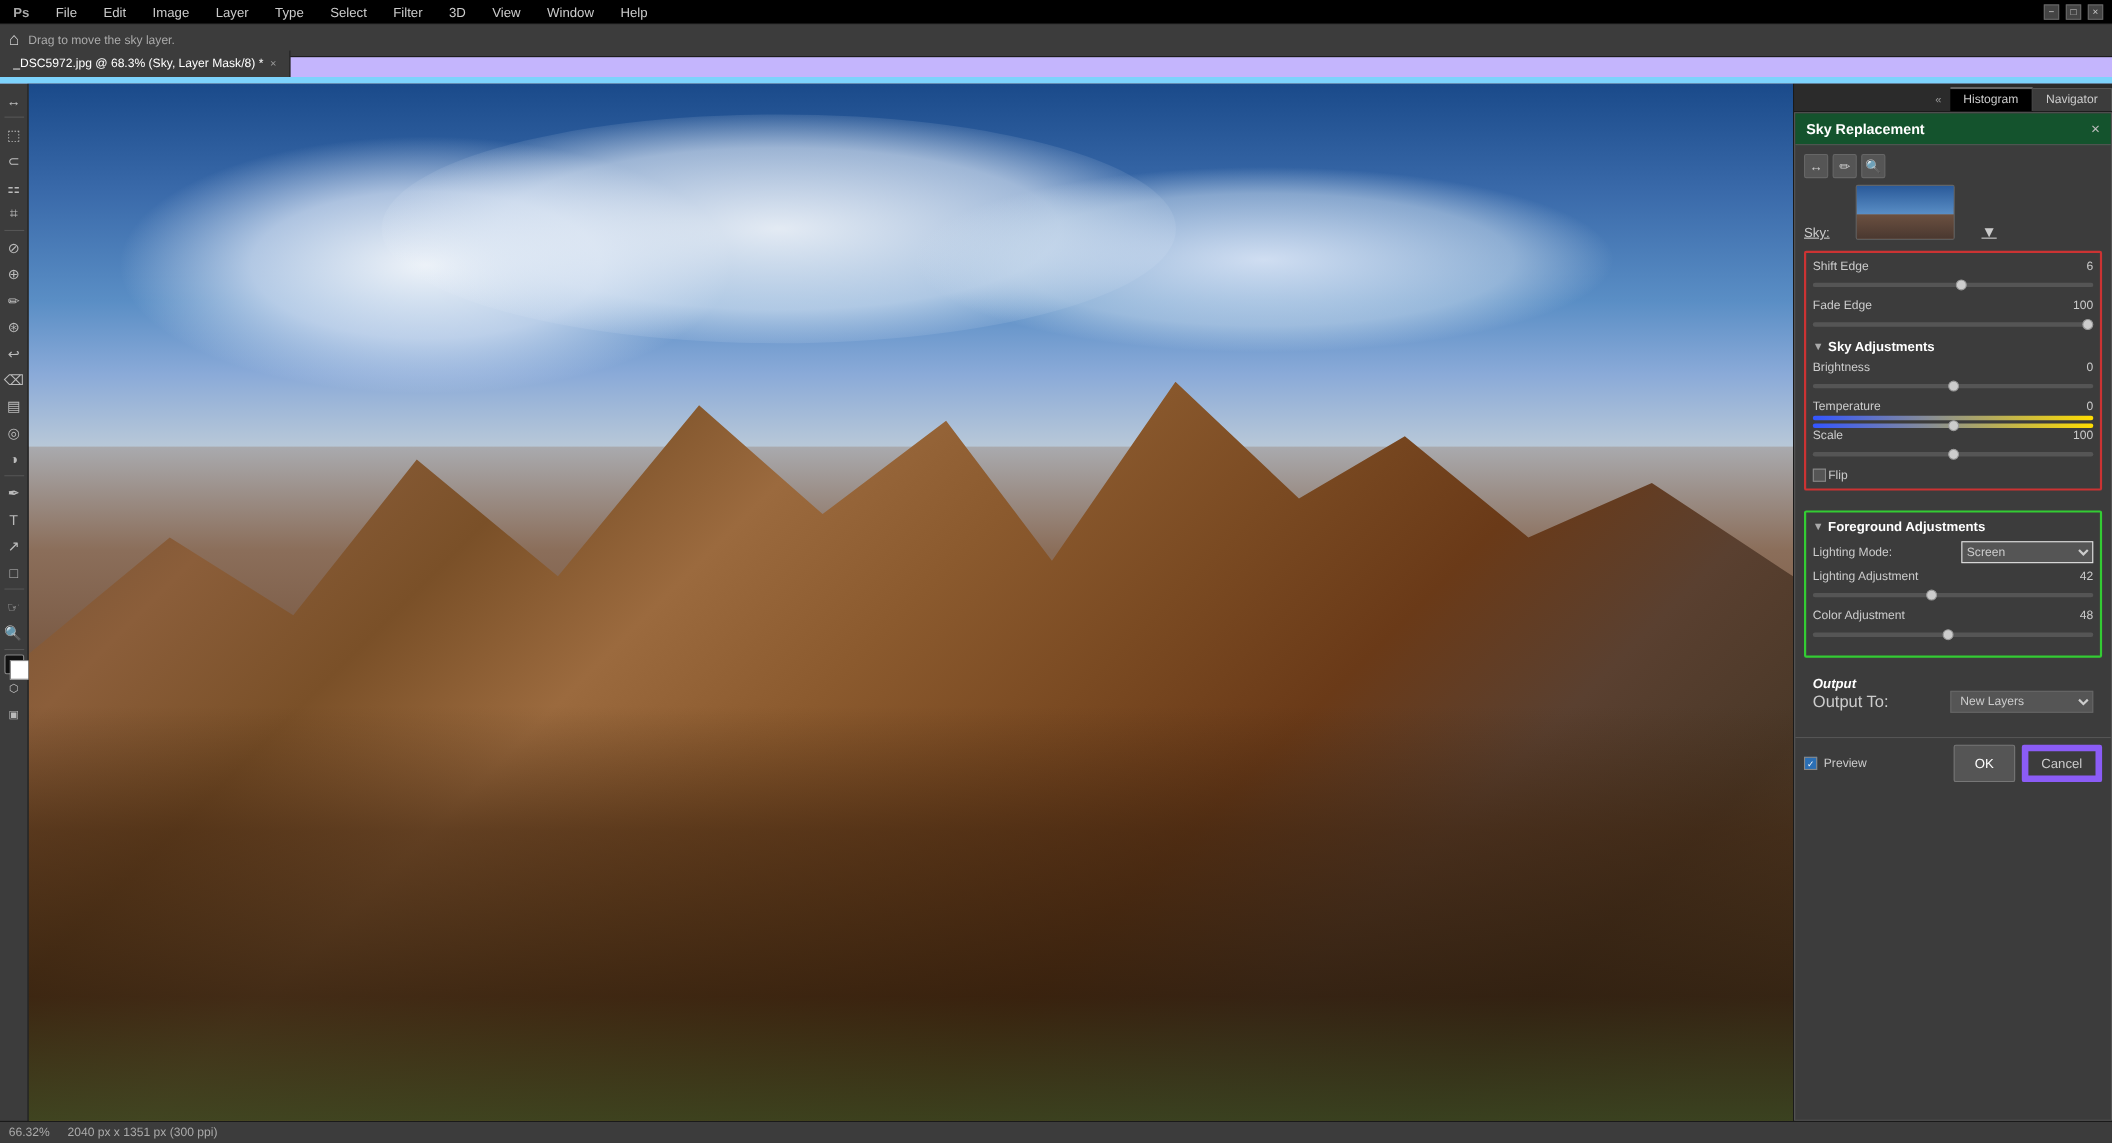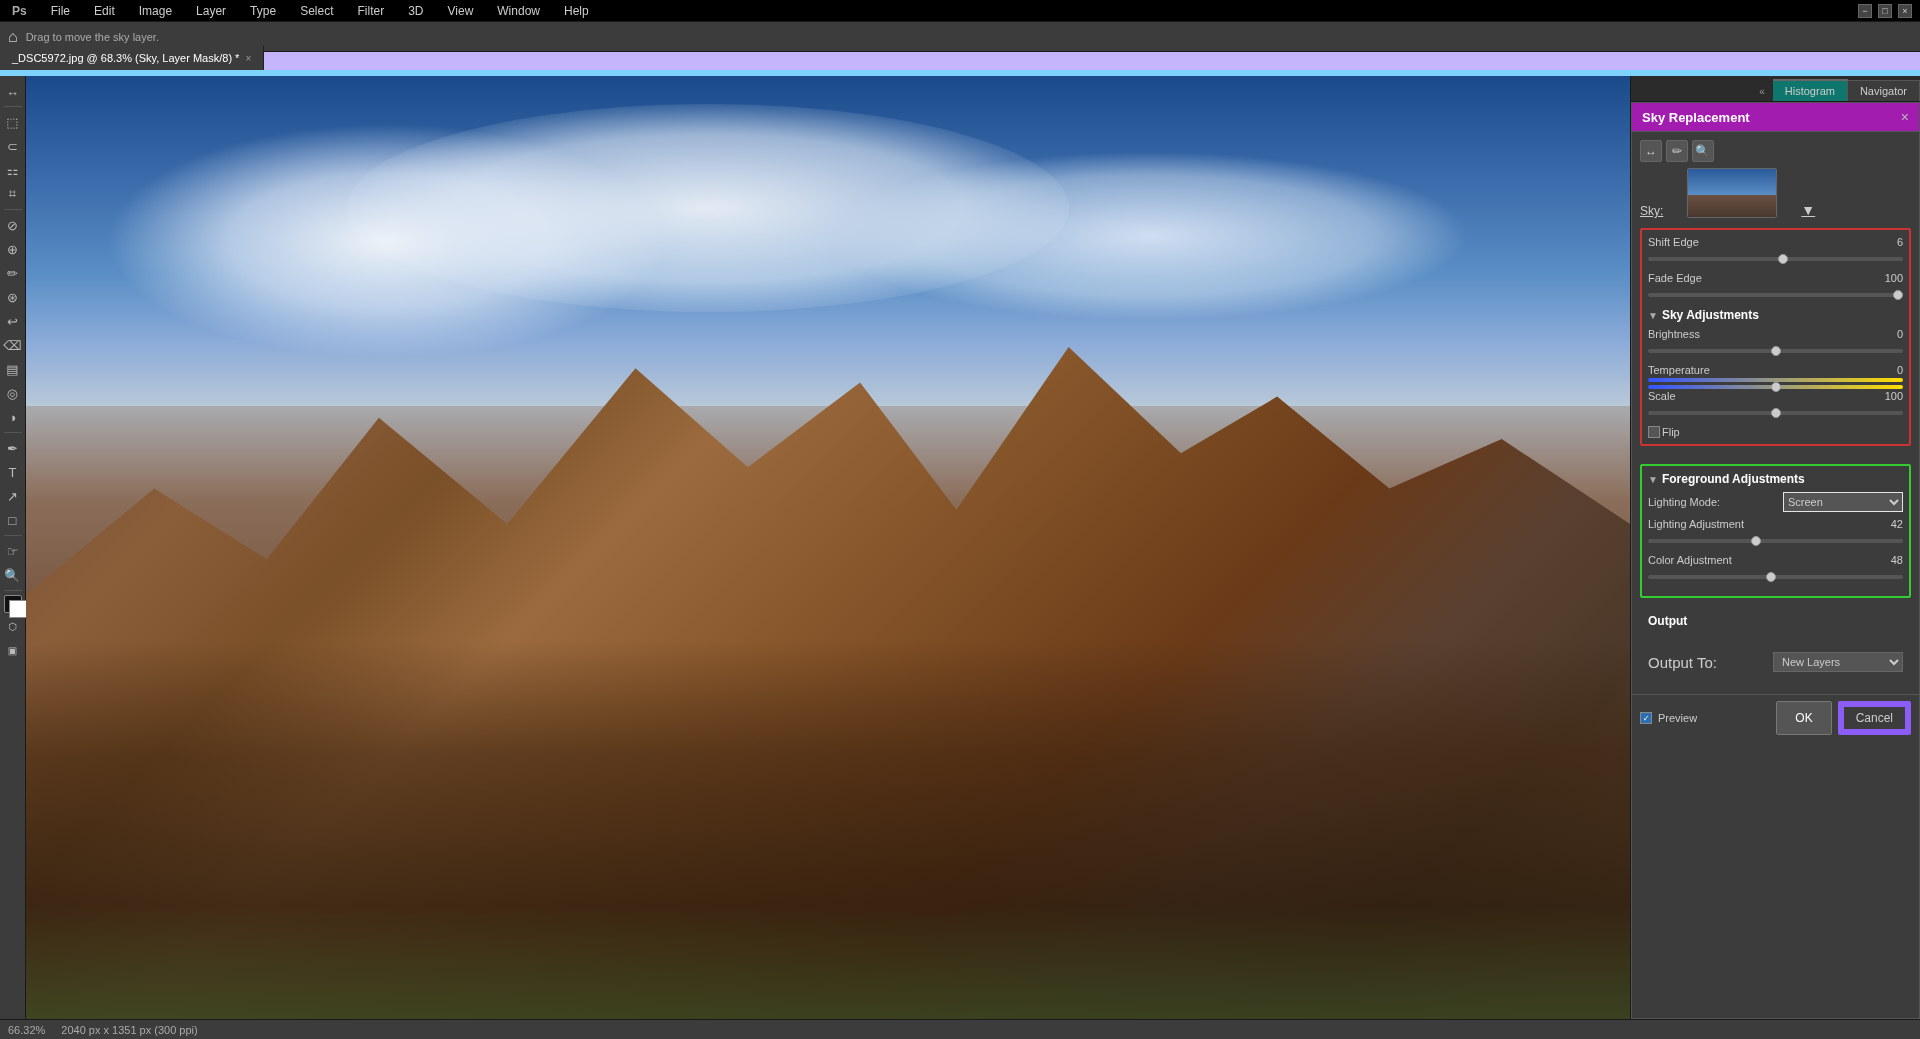--- a/index.html
+++ b/index.html
@@ -191,42 +191,42 @@
     }
     .panel-tab {
       padding: 4px 12px;
       font-size: 11px;
       color: #ccc;
       cursor: pointer;
       background: #3c3c3c;
       border-top: 1px solid #555;
       border-right: 1px solid #555;
     }
-    .panel-tab.active { background: #0f766e; border-top: 2px solid #666; }
+    .panel-tab.active { background: #000000; border-top: 2px solid #666; }
     .panel-tab-collapse {
       margin-left: auto;
       padding: 4px 8px;
       color: #999;
       font-size: 10px;
     }
 
     
     .sky-replacement {
       background: #3c3c3c;
       border: 1px solid #555;
       display: flex;
       flex-direction: column;
       flex: 1;
       overflow-y: auto;
     }
     .dialog-header {
       display: flex;
       align-items: center;
       justify-content: space-between;
-      background: #a21caf;
+      background: #14532d;
       padding: 6px 10px;
       border-bottom: 1px solid #555;
     }
     .dialog-title {
       font-size: 13px;
       color: #fff;
       font-weight: bold;
     }
     .dialog-close {
       color: #bbb;
@@ -383,21 +383,21 @@
       padding: 2px 0;
       width: 120px;
       cursor: pointer;
       height: 20px;
     }
 
     
     .output-section {
       padding: 6px 8px;
     }
-    .output-title { font-size: 12px; color: #fff; font-weight: bold; margin-bottom: 24px; }
+    .output-title { font-size: 12px; color: #fff; font-weight: bold; margin-bottom: 0; font-style: italic; }
     .output-row {
       display: flex;
       align-items: center;
       justify-content: space-between;
       margin-bottom: 8px;
     }
     .output-label { font-size: 15px; color: #ccc; }
     .output-select {
       background: #555;
       border: 1px solid #666;

